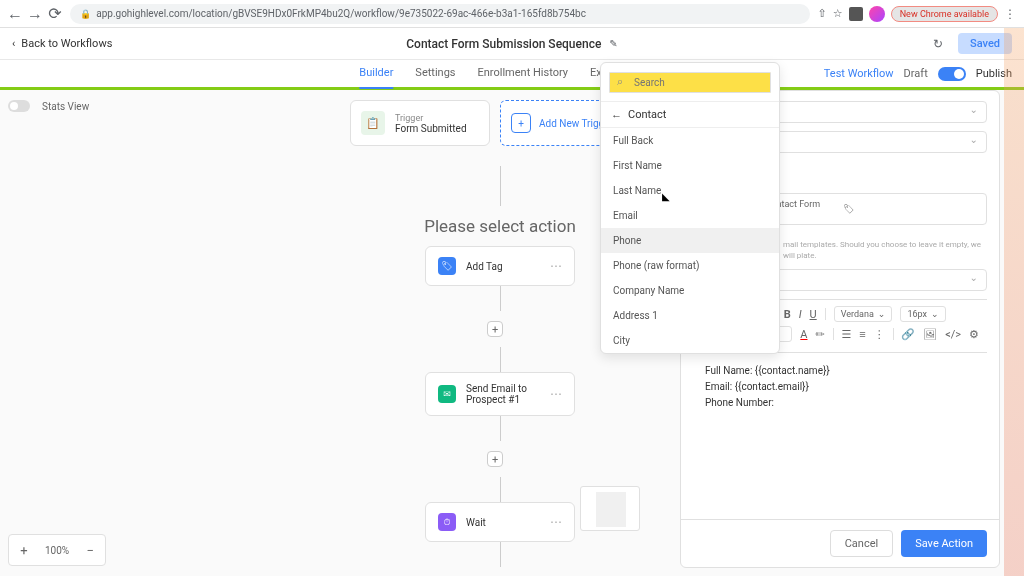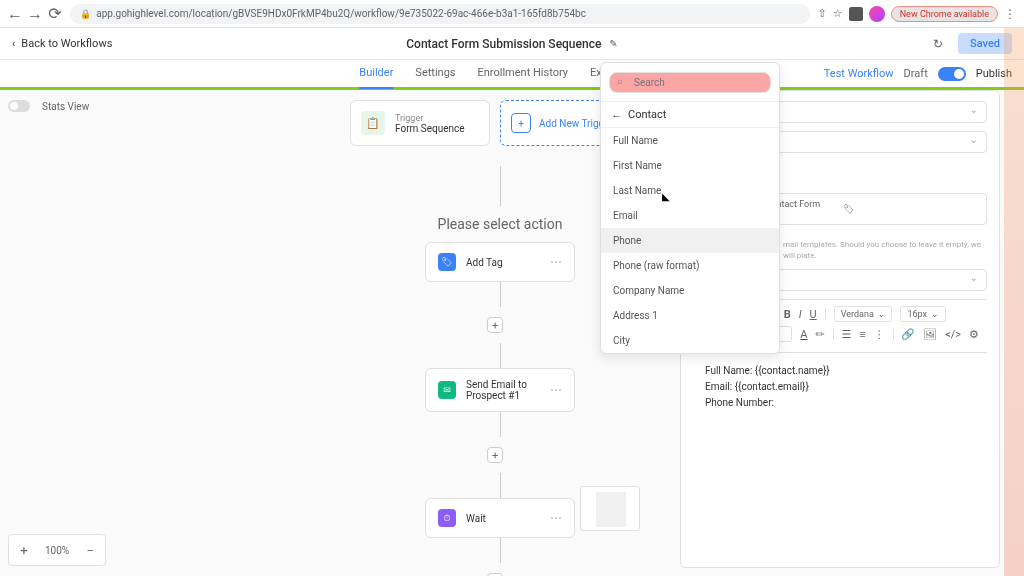--- a/index.html
+++ b/index.html
@@ -39,21 +39,21 @@
 .stats-switch::after{content:'';position:absolute;width:8px;height:8px;background:#fff;border-radius:50%;left:2px;top:2px}
 .flow{position:absolute;left:350px;top:10px;width:300px}
 .trigger-row{display:flex;gap:10px;margin-bottom:20px}
 .trigger-card{background:#fff;border:1px solid #e0e0e0;border-radius:6px;padding:10px;display:flex;align-items:center;gap:10px;width:140px}
 .trigger-icon{width:24px;height:24px;background:#e8f5e9;border-radius:4px;display:flex;align-items:center;justify-content:center;color:#4caf50;font-size:11px}
 .trigger-text{font-size:9px;color:#888}
 .trigger-text .title{color:#333;font-size:10px}
 .add-trigger{border:1px dashed #3b82f6;background:#fff;border-radius:6px;padding:10px;display:flex;align-items:center;gap:8px;width:140px;color:#3b82f6;font-size:10px;cursor:pointer}
 .add-trigger-icon{width:20px;height:20px;border:1px solid #3b82f6;border-radius:4px;display:flex;align-items:center;justify-content:center}
 .plus-node{width:16px;height:16px;border:1px solid #ccc;border-radius:4px;background:#fff;display:flex;align-items:center;justify-content:center;font-size:11px;color:#666;margin-left:137px;margin-bottom:10px;margin-top:10px}
-.action-label{text-align:center;font-size:14px;color:#666;margin:10px 0}
+.action-label{text-align:center;font-size:17px;color:#666;margin:10px 0}
 .step-card{background:#fff;border:1px solid #e0e0e0;border-radius:6px;padding:10px 12px;display:flex;align-items:center;gap:10px;width:150px;margin:0 auto;position:relative}
 .step-icon{width:18px;height:18px;border-radius:4px;display:flex;align-items:center;justify-content:center;font-size:9px;color:#fff}
 .step-icon.tag{background:#3b82f6}
 .step-icon.email{background:#10b981}
 .step-icon.wait{background:#8b5cf6}
 .step-text{font-size:10px;color:#333;flex:1}
 .step-more{color:#aaa;font-size:12px}
 .conn-line{width:1px;height:25px;background:#ccc;margin:0 auto}
 .zoom-controls{position:absolute;bottom:10px;left:8px;display:flex;align-items:center;gap:2px;background:#fff;border:1px solid #e0e0e0;border-radius:4px;padding:4px}
 .zoom-btn{width:22px;height:22px;display:flex;align-items:center;justify-content:center;font-size:13px;color:#666;cursor:pointer}
@@ -72,21 +72,21 @@
 .toolbar-row{display:flex;align-items:center;gap:8px;margin-bottom:4px}
 .tb-icon{font-size:11px;color:#666;cursor:pointer}
 .tb-sep{width:1px;height:12px;background:#e0e0e0}
 .tb-select{border:1px solid #e0e0e0;border-radius:3px;padding:2px 6px;font-size:9px;color:#666;display:flex;align-items:center;gap:4px}
 .editor-content{padding:10px 12px;font-size:10px;color:#333;line-height:1.6}
 .panel-footer{padding:10px 12px;border-top:1px solid #e0e0e0;display:flex;justify-content:flex-end;gap:8px}
 .btn-cancel{background:#fff;border:1px solid #ddd;padding:6px 14px;border-radius:4px;font-size:11px;color:#666;cursor:pointer}
 .btn-save{background:#3b82f6;border:none;padding:6px 14px;border-radius:4px;font-size:11px;color:#fff;cursor:pointer}
 .popup{position:absolute;left:600px;top:62px;width:180px;background:#fff;border:1px solid #e0e0e0;border-radius:6px;box-shadow:0 4px 12px rgba(0,0,0,0.1);z-index:100}
 .popup-search{padding:8px;border-bottom:1px solid #eee}
-.search-input{width:100%;border:1px solid #e0e0e0;border-radius:8px;padding:4px 8px 4px 24px;font-size:10px;color:#666;background:#fca5a5;position:relative}
+.search-input{width:100%;border:1px solid #e0e0e0;border-radius:1px;padding:4px 8px 4px 24px;font-size:10px;color:#666;background:#fde047;position:relative}
 .search-wrap{position:relative}
 .search-wrap::before{content:'⌕';position:absolute;left:8px;top:4px;font-size:11px;color:#888;z-index:1}
 .popup-header{padding:6px 10px;display:flex;align-items:center;gap:6px;font-size:11px;color:#333;border-bottom:1px solid #eee}
 .popup-list{max-height:250px;overflow:hidden}
 .popup-item{padding:7px 12px;font-size:10px;color:#555;cursor:pointer}
 .popup-item.hov{background:#f0f0f0}
 .right-edge{position:absolute;right:0;top:28px;bottom:0;width:20px;background:linear-gradient(180deg,#f4a261 0%,#e76f51 100%);opacity:0.3}
 .cursor{position:absolute;left:662px;top:191px;font-size:10px;color:#000;z-index:200;pointer-events:none}
 </style>
 </head>
@@ -148,21 +148,21 @@
     <span class="stats-switch"></span>
     <span>Stats View</span>
   </div>
 
   <div class="flow">
     <div class="trigger-row">
       <div class="trigger-card">
         <div class="trigger-icon">📋</div>
         <div class="trigger-text">
           <div>Trigger</div>
-          <div class="title">Form Sequence</div>
+          <div class="title">Form Submitted</div>
         </div>
       </div>
       <div class="add-trigger">
         <span class="add-trigger-icon">+</span>
         <span>Add New Trigger</span>
       </div>
     </div>
     <div class="conn-line" style="height:40px"></div>
     <div class="action-label">Please select action</div>
     <div id="steps">
@@ -245,34 +245,38 @@
         <span class="tb-icon">&lt;/&gt;</span>
         <span class="tb-icon">⚙</span>
       </div>
     </div>
     <div class="editor-content">
       <div>Full Name: {{contact.name}}</div>
       <div>Email: {{contact.email}}</div>
       <div>Phone Number:</div>
     </div>
   </div>
+  <div class="panel-footer">
+    <button class="btn-cancel">Cancel</button>
+    <button class="btn-save">Save Action</button>
+  </div>
 </div>
 
 <div class="popup">
   <div class="popup-search">
     <div class="search-wrap">
       <input class="search-input" placeholder="Search" style="">
     </div>
   </div>
   <div class="popup-header">
     <span>←</span>
     <span>Contact</span>
   </div>
   <div class="popup-list" id="popup-list">
-      <div class="popup-item">Full Name</div>
+      <div class="popup-item">Full Back</div>
       <div class="popup-item">First Name</div>
       <div class="popup-item">Last Name</div>
       <div class="popup-item">Email</div>
       <div class="popup-item hov">Phone</div>
       <div class="popup-item">Phone (raw format)</div>
       <div class="popup-item">Company Name</div>
       <div class="popup-item">Address 1</div>
       <div class="popup-item">City</div>
     </div>
 </div>

